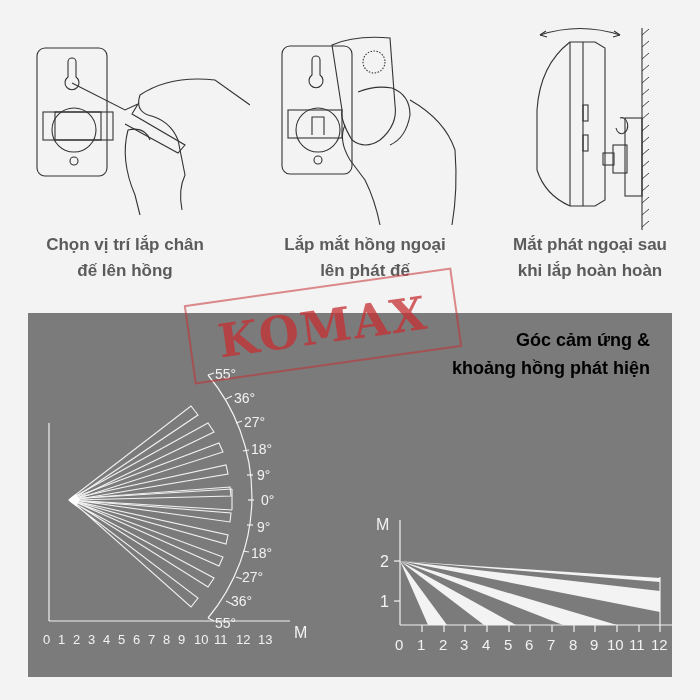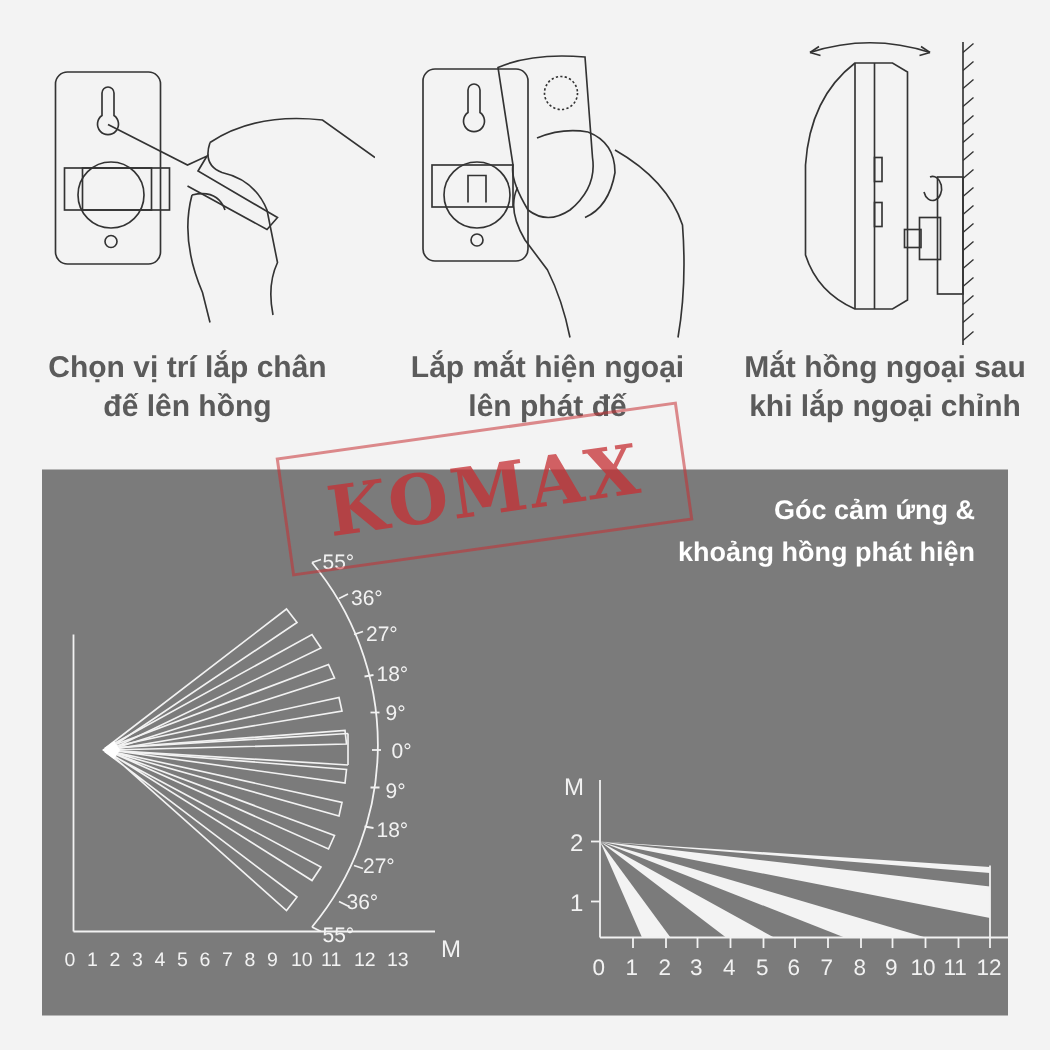--- a/index.html
+++ b/index.html
@@ -1,21 +1,21 @@
 <!DOCTYPE html>
 <html><head>
 <meta charset="utf-8">
 <style>
   html,body{margin:0;padding:0;}
   body{width:700px;height:700px;background:#f3f3f3;position:relative;overflow:hidden;font-family:"Liberation Sans",sans-serif;}
   .step{position:absolute;top:0;height:290px;}
   .step svg{position:absolute;left:0;top:0;}
-  .caption{position:absolute;left:0;right:0;text-align:center;font-weight:bold;color:#5b5b5b;font-size:20px;line-height:26px;}
+  .caption{position:absolute;left:0;right:0;text-align:center;font-weight:bold;color:#5b5b5b;font-size:17px;line-height:26px;}
   .panel{position:absolute;left:28px;top:313px;width:644px;height:364px;background:#7b7b7b;}
-  .panel-title{position:absolute;right:22px;top:13px;text-align:right;color:#ffffff;font-weight:bold;font-size:18px;line-height:28px;}
+  .panel-title{position:absolute;right:22px;top:13px;text-align:right;color:#000000;font-weight:bold;font-size:18px;line-height:28px;}
   .stamp{position:absolute;left:188px;top:286px;width:270px;height:80px;transform:rotate(-8deg);pointer-events:none;}
   .stamp-text{position:absolute;left:0;right:0;top:14px;text-align:center;color:#c62f33;opacity:.75;font-family:"DejaVu Serif",serif;font-weight:bold;font-size:46px;letter-spacing:2px;}
   .stamp-border{position:absolute;inset:0;border:2px solid rgba(198,47,51,.55);}
   svg text{font-family:"Liberation Sans",sans-serif;}
 </style>
 </head>
 <body>
 
 <div class="step" style="left:0;width:250px;">
   <svg width="250" height="230" fill="none" stroke="#333" stroke-width="1.1">
@@ -46,21 +46,21 @@
     <path d="M62 135 v-18 h12 v18"></path>
     <circle cx="68" cy="160" r="4"></circle>
     <path d="M82 45 Q105 35 140 38 L145 105 Q148 125 130 140 Q115 150 102 140 Q90 120 92 110z"></path>
     <circle cx="124" cy="62" r="11" stroke-dasharray="1.5 1.5"></circle>
     <path d="M108 92 Q125 85 142 88"></path>
     <path d="M142 88 Q160 95 160 115 Q156 138 140 145"></path>
     <path d="M95 125 Q88 140 100 160 L115 180 Q125 200 130 225"></path>
     <path d="M160 100 Q195 120 205 150 Q208 190 202 225"></path>
   </svg>
   <div class="caption" style="top:232px;">
-    <div>Lắp mắt hiện ngoại</div>
+    <div>Lắp mắt hồng ngoại</div>
     <div>lên phát đế</div>
   </div>
 </div>
 
 <div class="step" style="left:480px;width:220px;">
   <svg width="220" height="230" fill="none" stroke="#333" stroke-width="1.1">
     <path d="M60 35 Q100 22 140 35"></path>
     <path d="M60 35 l6 -4 M60 35 l7 2 M140 35 l-6 -4 M140 35 l-7 2"></path>
     <line x1="162" y1="28" x2="162" y2="230"></line>
     <g stroke-width=".9">
@@ -70,22 +70,22 @@
     <line x1="90" y1="42" x2="90" y2="206"></line>
     <line x1="103" y1="42" x2="103" y2="206"></line>
     <rect x="103" y="105" width="5" height="16"></rect>
     <rect x="103" y="135" width="5" height="16"></rect>
     <rect x="145" y="118" width="17" height="78"></rect>
     <rect x="133" y="145" width="14" height="28"></rect>
     <rect x="123" y="153" width="11" height="12"></rect>
     <path d="M136 128 a6 8 0 1 0 4 -10"></path>
   </svg>
   <div class="caption" style="top:232px;">
-    <div>Mắt hồng ngoại sau</div>
-    <div>khi lắp ngoại chỉnh</div>
+    <div>Mắt phát ngoại sau</div>
+    <div>khi lắp hoàn hoàn</div>
   </div>
 </div>
 
 <div class="panel">
   <div class="panel-title">
     <div>Góc cảm ứng &amp;</div>
     <div>khoảng hồng phát hiện</div>
   </div>
 
   <svg style="position:absolute;left:0;top:0;" width="320" height="364">

